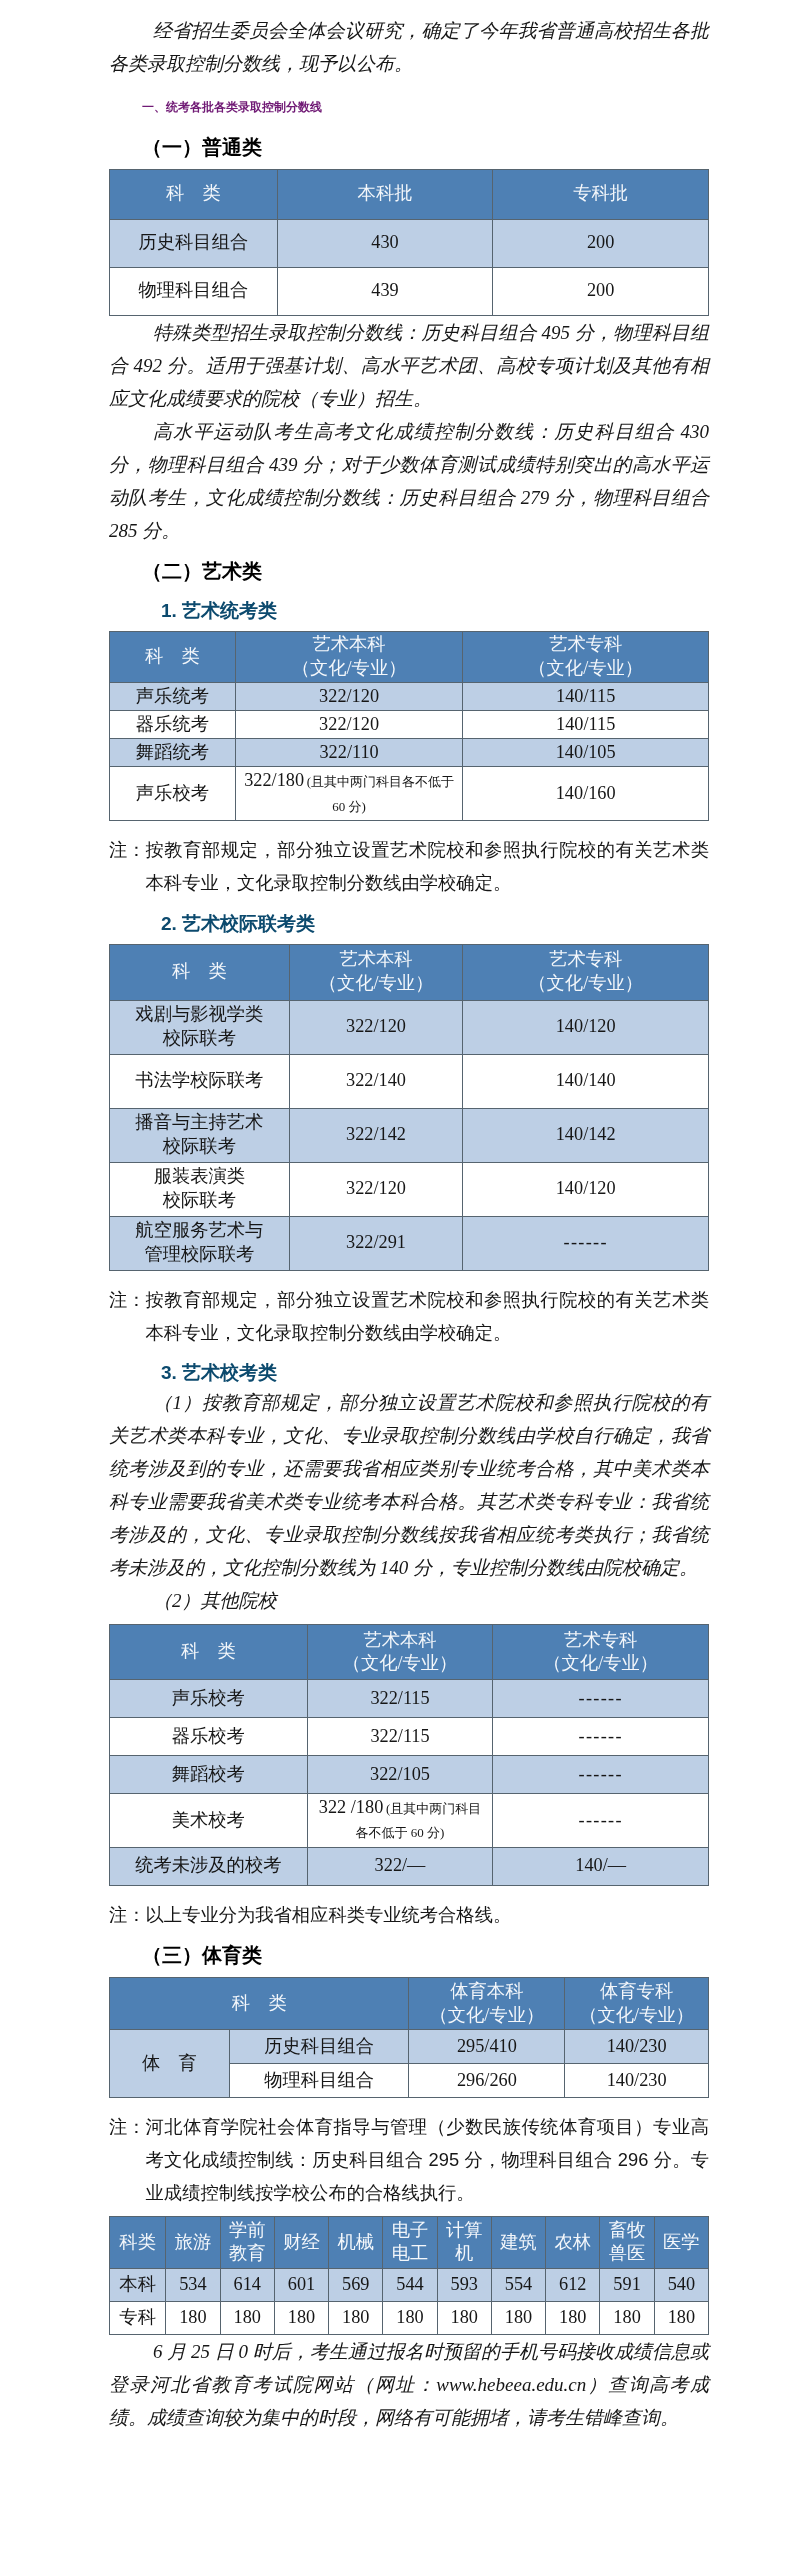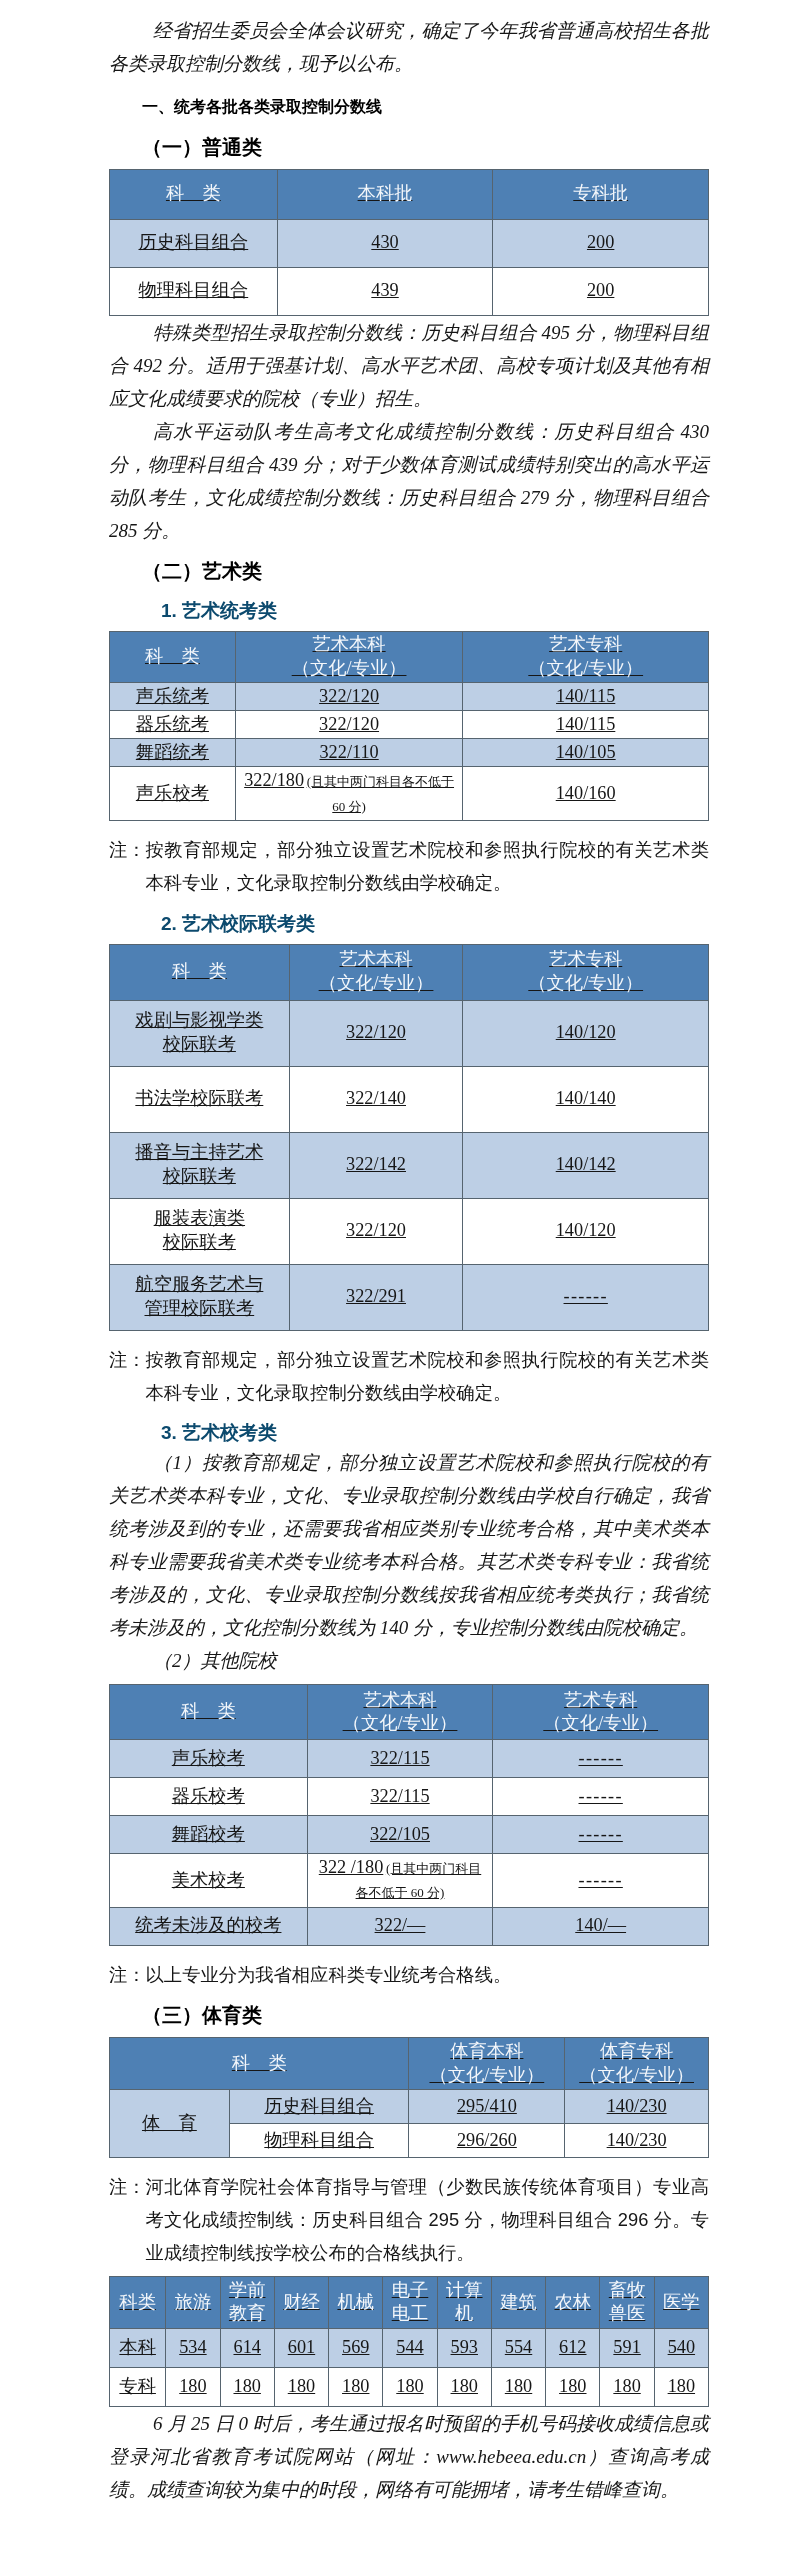--- a/index.html
+++ b/index.html
@@ -12,54 +12,54 @@
   body{
     width:786px;min-height:2576px;background:#ffffff;
     font-family:"Liberation Serif","DejaVu Serif",serif;
     font-size:19px;color:var(--ink);
   }
   .page{padding:14px 77px 10.5px 109px;}
   p.body{margin:0;line-height:33px;text-align:justify;text-indent:44px;font-style:italic;}
   .mt10{margin-top:8.7px;}.mt14{margin-top:12.2px;}.mt16{margin-top:14px;}
   h2.sec{
     font-family:"Liberation Sans",sans-serif;font-weight:bold;
-    font-size:16px;line-height:30px;margin:12.2px 0 0 33px;color:#000000;
+    font-size:12px;line-height:30px;margin:12.2px 0 0 33px;color:#701a75;
   }
   h3.sub{
     font-family:"Liberation Sans",sans-serif;font-weight:bold;
     font-size:20px;line-height:29px;margin:10.5px 0 0 33px;color:#000000;
   }
   h4.num{
     font-family:"Liberation Sans",sans-serif;font-weight:bold;
     font-size:19px;line-height:27px;margin:10.5px 0 0 52px;color:#0c4a6e;
   }
   table.score{
     width:100%;border-collapse:collapse;margin-top:7px;
-    border:1.7px solid var(--border);table-layout:fixed;text-decoration:underline;
+    border:1.7px solid var(--border);table-layout:fixed;
   }
   table.score th{
     background:var(--header-bg);color:#f4f7fb;font-weight:normal;
     font-size:18.3px;line-height:23.6px;border:0.9px solid var(--border);
     border-bottom:1.7px solid var(--border);text-align:center;padding:1.7px 3.5px;
   }
   table.score td{
     border:0.9px solid var(--border);text-align:center;
     font-size:18.3px;line-height:23.6px;padding:1.7px 5.2px;background:#ffffff;
   }
   table.score tr.alt td{background:var(--row-alt);}
   table.score td.altcell{background:var(--row-alt);}
   .pre{white-space:pre-line;}
   .cellnote{font-size:13px;margin-left:2.6px;}
   .dash{letter-spacing:1.3px;}
   .t1 thead tr{height:50px;} .t1 tbody tr{height:48px;}
   .t2 thead tr{height:45px;} .t2 tbody tr{height:28px;}
-  .t3 thead tr{height:56px;} .t3 tbody tr{height:66px;}
+  .t3 thead tr{height:56px;} .t3 tbody tr{height:54px;}
   .t4 thead tr{height:55px;} .t4 tbody tr{height:38px;} .t4 tr.tall{height:49px;}
   .t5 thead tr{height:44px;} .t5 tbody tr{height:34px;}
-  .t6 thead tr{height:51px;} .t6 tbody tr{height:39px;}
+  .t6 thead tr{height:51px;} .t6 tbody tr{height:33px;}
   .note{
     display:flex;margin-top:12.2px;
     font-family:"Liberation Sans",sans-serif;font-size:18.3px;line-height:33px;
   }
   .note .lab{flex:0 0 auto;white-space:nowrap;}
   .note .txt{flex:1 1 auto;text-align:justify;}
 </style>
 </head>
 <body>
 

